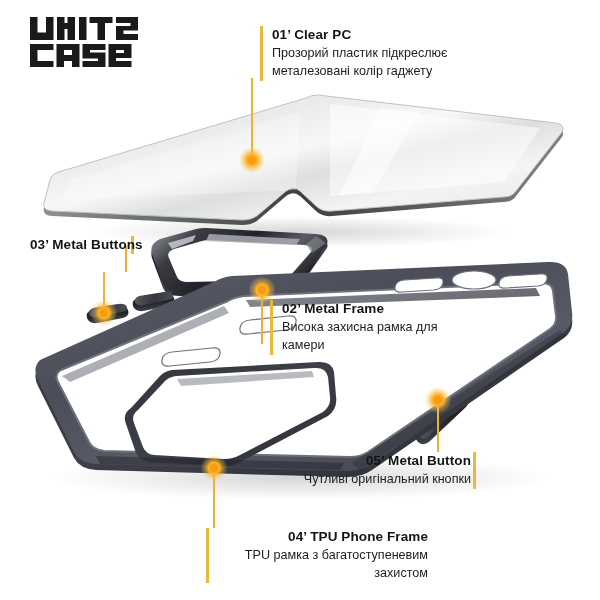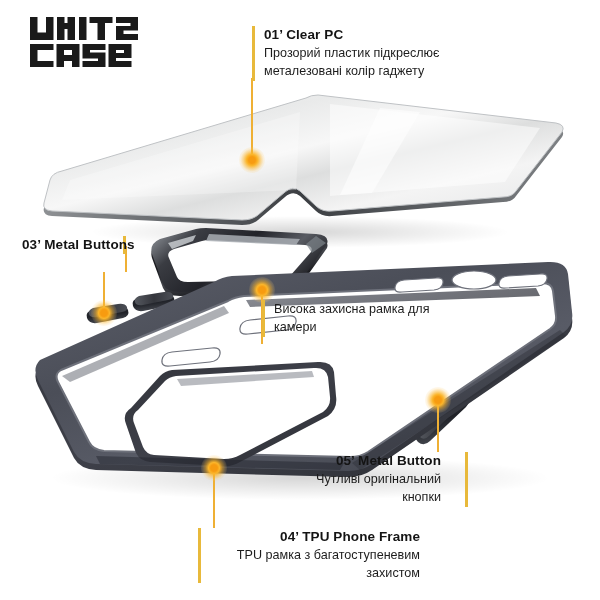--- a/index.html
+++ b/index.html
@@ -10,30 +10,30 @@
     position:relative;
     overflow:hidden;
     -webkit-font-smoothing:antialiased;
   }
   #stage { position:absolute; inset:0; width:600px; height:600px; }
 
   
   #logo { position:absolute; left:28px; top:14px; width:150px; height:56px; }
 
   
-  .ann { position:absolute; }
+  .ann { position:absolute;margin-left:8px; }
   .ann .head {
     font-size:13.5px; font-weight:bold; color:#141414;
     letter-spacing:.1px; line-height:1.32; white-space:nowrap;
   }
   .ann .body {
     font-size:12.6px; color:#1d1d1d; line-height:1.42; margin-top:1px;
   }
   .ann.left-bar  { border-left:3px solid #E8B93B;  padding-left:9px; text-align:left; }
-  .ann.right-bar { border-right:3px solid #E8B93B; padding-right:24px; text-align:right; }
+  .ann.right-bar { border-right:3px solid #E8B93B; padding-right:2px; text-align:right; }
 
   #ann01 { left:252px; top:26px;  width:232px; }
   #ann03a{ left:22px;  top:236px; width:104px; }
   #ann02 { left:262px; top:300px; width:200px; }
   #ann03b{ left:278px; top:452px; width:190px; }
   #ann04 { left:198px; top:528px; width:222px;text-align:right; }
   .dot {
     position:absolute; width:26px; height:26px; margin:-13px 0 0 -13px;
     border-radius:50%;
     background:radial-gradient(circle at 50% 50%,
@@ -253,20 +253,21 @@
   <div class="ann left-bar" id="ann01">
     <div class="head">01’ Clear PC</div>
     <div class="body">Прозорий пластик підкреслює металезовані колір гаджету</div>
   </div>
 
   <div class="ann right-bar" id="ann03a">
     <div class="head">03’ Metal Buttons</div>
   </div>
 
   <div class="ann left-bar" id="ann02">
+    <div class="head">02’ Metal Frame</div>
     <div class="body">Висока захисна рамка для камери</div>
   </div>
 
   <div class="ann right-bar" id="ann03b">
     <div class="head">05’ Metal Button</div>
     <div class="body">Чутливі оригінальний кнопки</div>
   </div>
 
   <div class="ann left-bar" id="ann04">
     <div class="head">04’ TPU Phone Frame</div>

